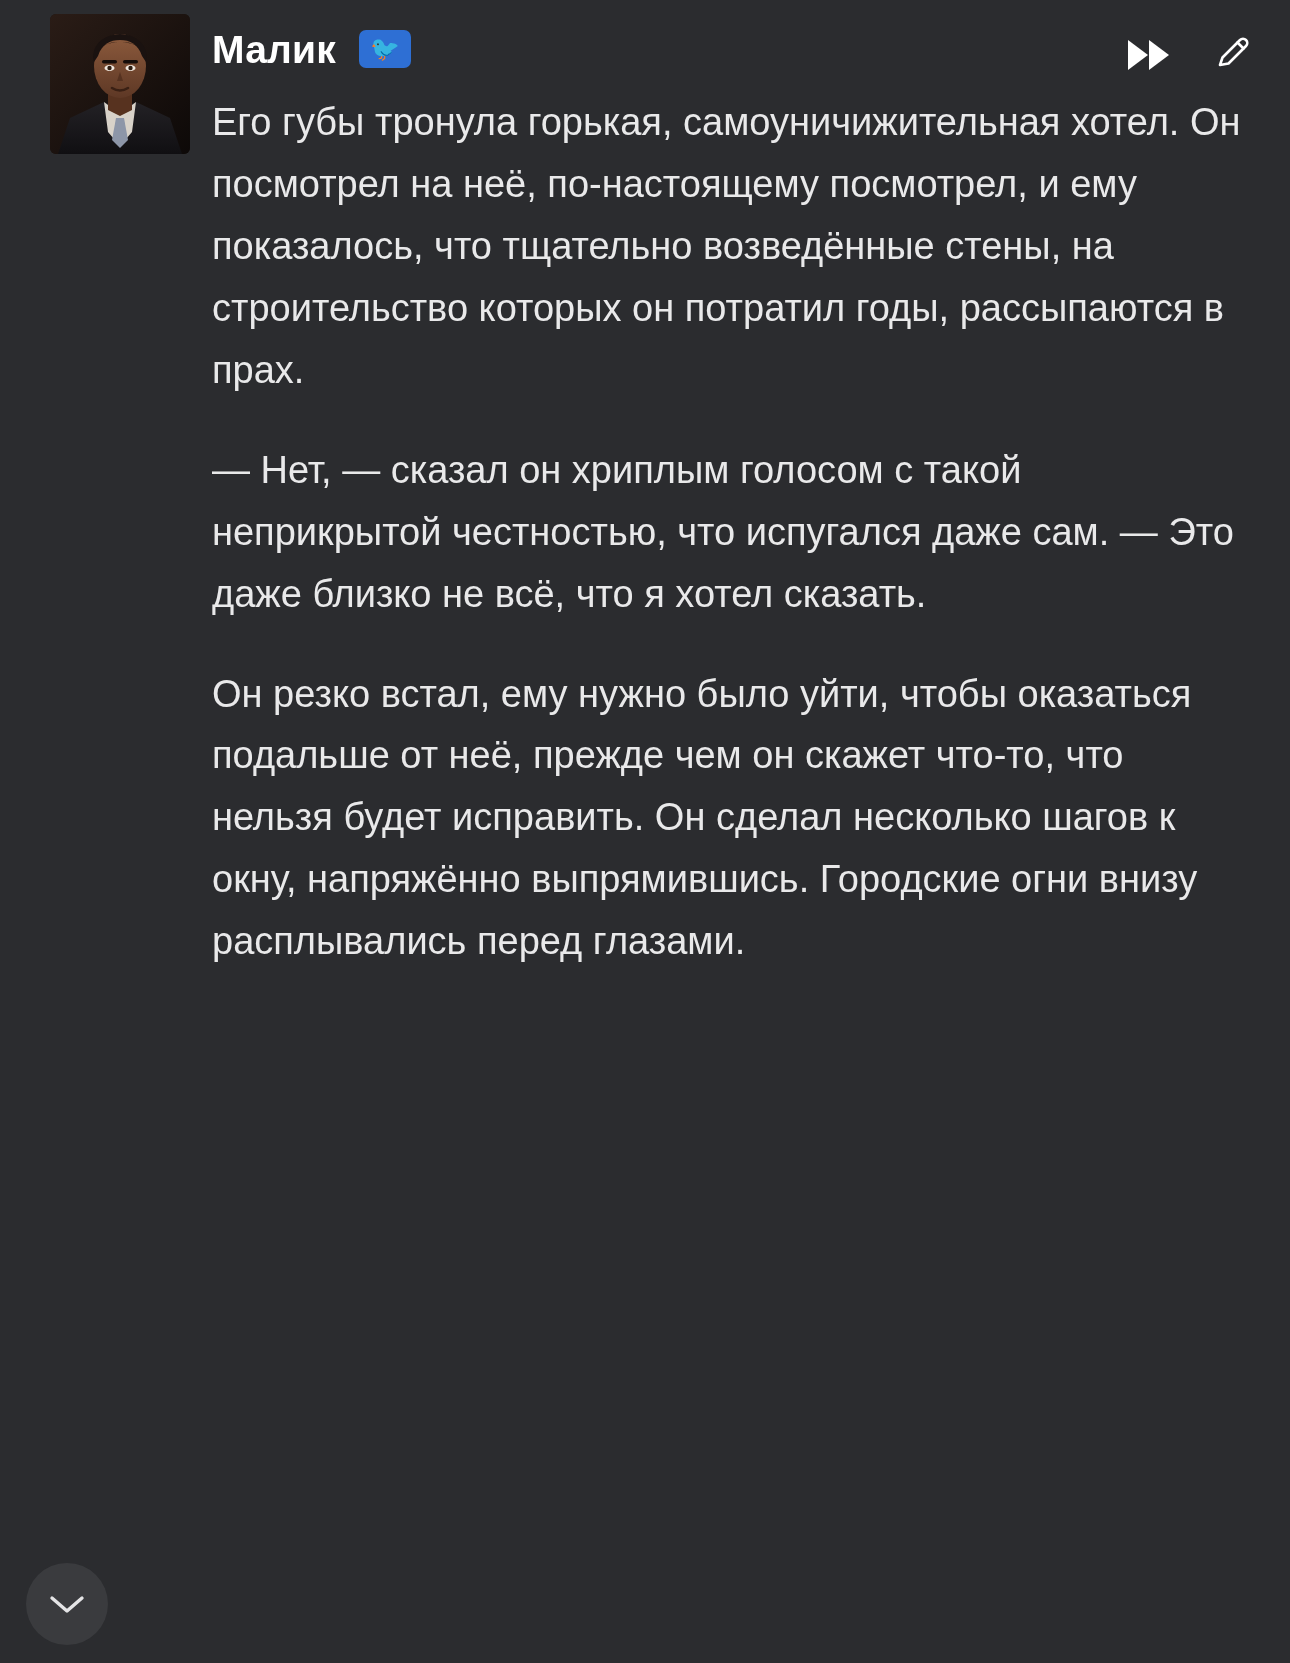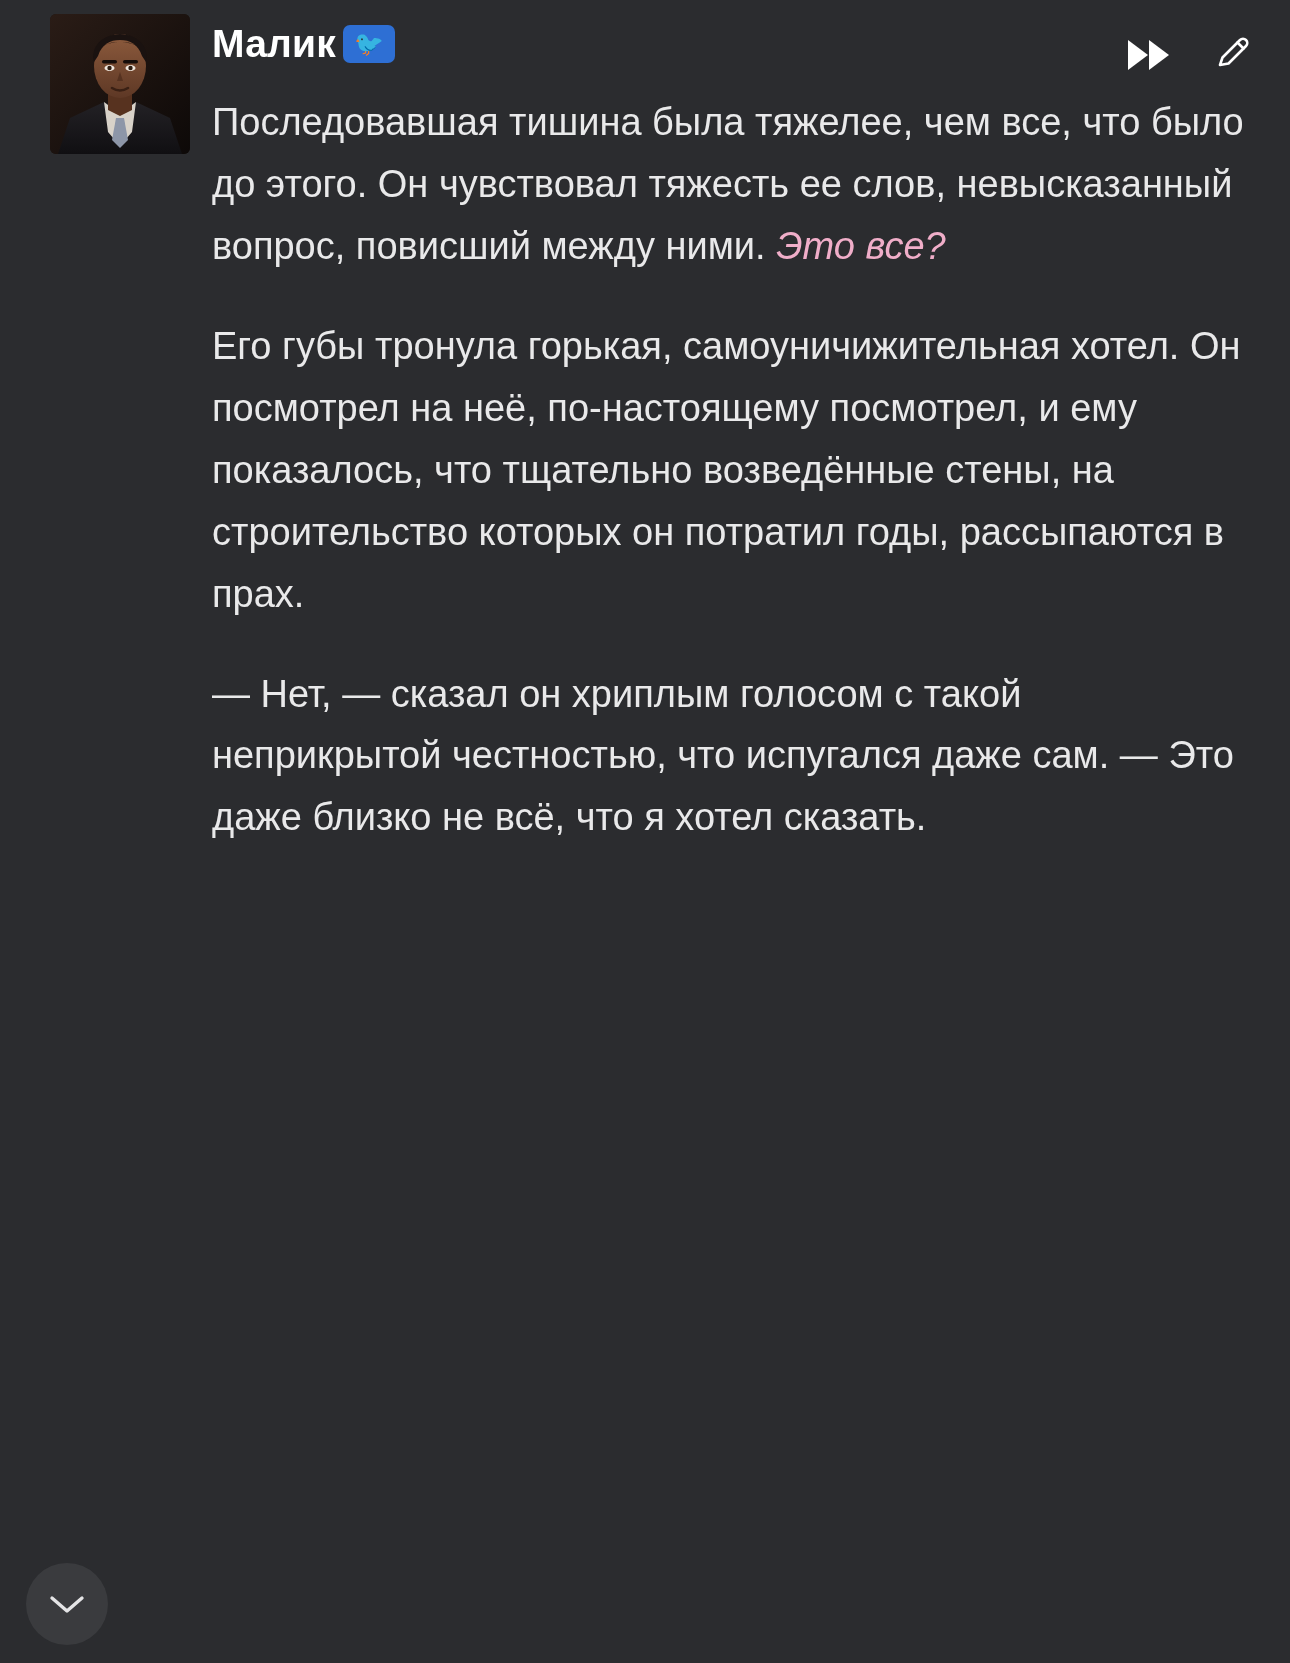--- a/index.html
+++ b/index.html
@@ -40,24 +40,24 @@
     margin-left: 2px;
     margin-top: 2px;
     overflow: hidden;
     background: #1a1412;
     position: relative;
   }
   .avatar svg { display: block; width: 140px; height: 140px; }
 
   .name-wrap {
     display: flex;
-    align-items: center;
-    gap: 7px;
+    align-items: flex-start;
+    gap: 23px;
     margin-left: 22px;
-    margin-top: 12px;
+    margin-top: 18px;
     flex: 1 1 auto;
   }
 
   .char-name {
     font-size: 39px;
     font-weight: 700;
     color: #ffffff;
     letter-spacing: 0.2px;
     line-height: 1;
     white-space: nowrap;
@@ -199,28 +199,28 @@
         <svg width="40" height="40" viewBox="0 0 40 40" xmlns="http://www.w3.org/2000/svg">
           <path d="M7 30 L9.5 22.5 L27 5 A3.6 3.6 0 0 1 33 11 L15.5 28.5 Z" fill="none" stroke="#ffffff" stroke-width="2.6" stroke-linejoin="round"></path>
           <path d="M24.5 7.5 L30.5 13.5" stroke="#ffffff" stroke-width="2.6" stroke-linecap="round"></path>
         </svg>
       </button>
     </div>
   </div>
 
   <div class="msg-body">
     <p>
-      <span>Последовавшая тишина была тяжелее, чем все, что было до этого. Он чувствовал тяжесть ее слов, невысказанный вопрос, повисший между ними. </span><span class="em-pink">Это все?</span>
-    </p>
-    <p>
       <span>Его губы тронула горькая, самоуничижительная хотел. Он посмотрел на неё, по-настоящему посмотрел, и ему показалось, что тщательно возведённые стены, на строительство которых он потратил годы, рассыпаются в прах.</span>
     </p>
     <p>
       <span>— Нет, — сказал он хриплым голосом с такой неприкрытой честностью, что испугался даже сам. — Это даже близко не всё, что я хотел сказать.</span>
     </p>
+    <p>
+      <span>Он резко встал, ему нужно было уйти, чтобы оказаться подальше от неё, прежде чем он скажет что-то, что нельзя будет исправить. Он сделал несколько шагов к окну, напряжённо выпрямившись. Городские огни внизу расплывались перед глазами.</span>
+    </p>
   </div>
 
   <button class="scroll-down" aria-label="scroll down">
     <svg width="40" height="26" viewBox="0 0 40 26" xmlns="http://www.w3.org/2000/svg">
       <path d="M5 7 L20 20 L35 7" fill="none" stroke="#e4e4e6" stroke-width="3.4" stroke-linecap="round" stroke-linejoin="round"></path>
     </svg>
   </button>
 
 </div>
 

